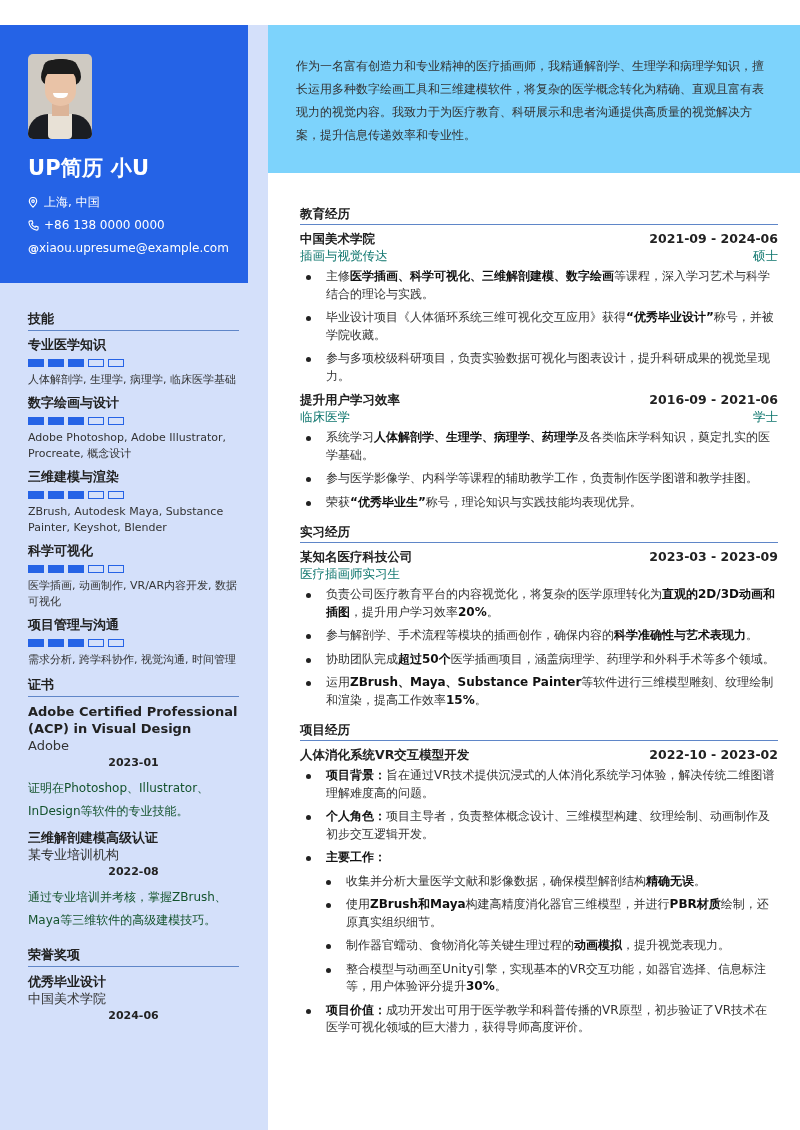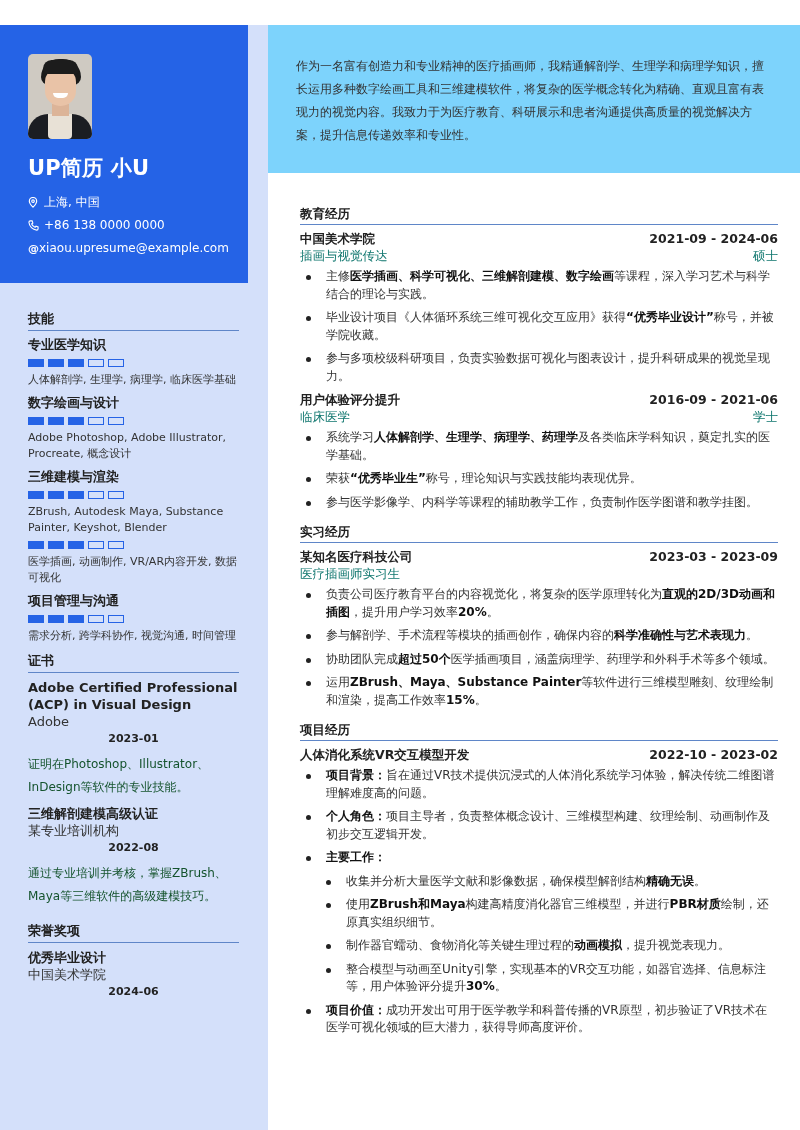--- a/index.html
+++ b/index.html
@@ -129,20 +129,21 @@
               <div class="bars">
                 <span class="bar on"></span>
                 <span class="bar on"></span>
                 <span class="bar on"></span>
                 <span class="bar"></span>
                 <span class="bar"></span>
               </div>
               <div class="skill-desc">ZBrush, Autodesk Maya, Substance Painter, Keyshot, Blender</div>
             </div>
             <div class="skill">
+              <div class="skill-name">科学可视化</div>
               <div class="bars">
                 <span class="bar on"></span>
                 <span class="bar on"></span>
                 <span class="bar on"></span>
                 <span class="bar"></span>
                 <span class="bar"></span>
               </div>
               <div class="skill-desc">医学插画, 动画制作, VR/AR内容开发, 数据可视化</div>
             </div>
             <div class="skill">
@@ -208,31 +209,31 @@
               <span>硕士</span>
             </div>
             <ul class="bullets">
               <li><span>主修</span><b>医学插画、科学可视化、三维解剖建模、数字绘画</b><span>等课程，深入学习艺术与科学结合的理论与实践。</span></li>
               <li><span>毕业设计项目《人体循环系统三维可视化交互应用》获得</span><b>“优秀毕业设计”</b><span>称号，并被学院收藏。</span></li>
               <li><span>参与多项校级科研项目，负责实验数据可视化与图表设计，提升科研成果的视觉呈现力。</span></li>
             </ul>
           </div>
           <div class="entry">
             <div class="entry-head">
-              <span>用户体验评分提升</span>
+              <span>提升用户学习效率</span>
               <span>2016-09 - 2021-06</span>
             </div>
             <div class="entry-sub">
               <span>临床医学</span>
               <span>学士</span>
             </div>
             <ul class="bullets">
               <li><span>系统学习</span><b>人体解剖学、生理学、病理学、药理学</b><span>及各类临床学科知识，奠定扎实的医学基础。</span></li>
+              <li><span>参与医学影像学、内科学等课程的辅助教学工作，负责制作医学图谱和教学挂图。</span></li>
               <li><span>荣获</span><b>“优秀毕业生”</b><span>称号，理论知识与实践技能均表现优异。</span></li>
-              <li><span>参与医学影像学、内科学等课程的辅助教学工作，负责制作医学图谱和教学挂图。</span></li>
             </ul>
           </div>
         </div>
     </section>
 
     <section class="sec">
       <div class="sec-title">实习经历</div>
       <div id="intern-list">
           <div class="entry">
             <div class="entry-head">

